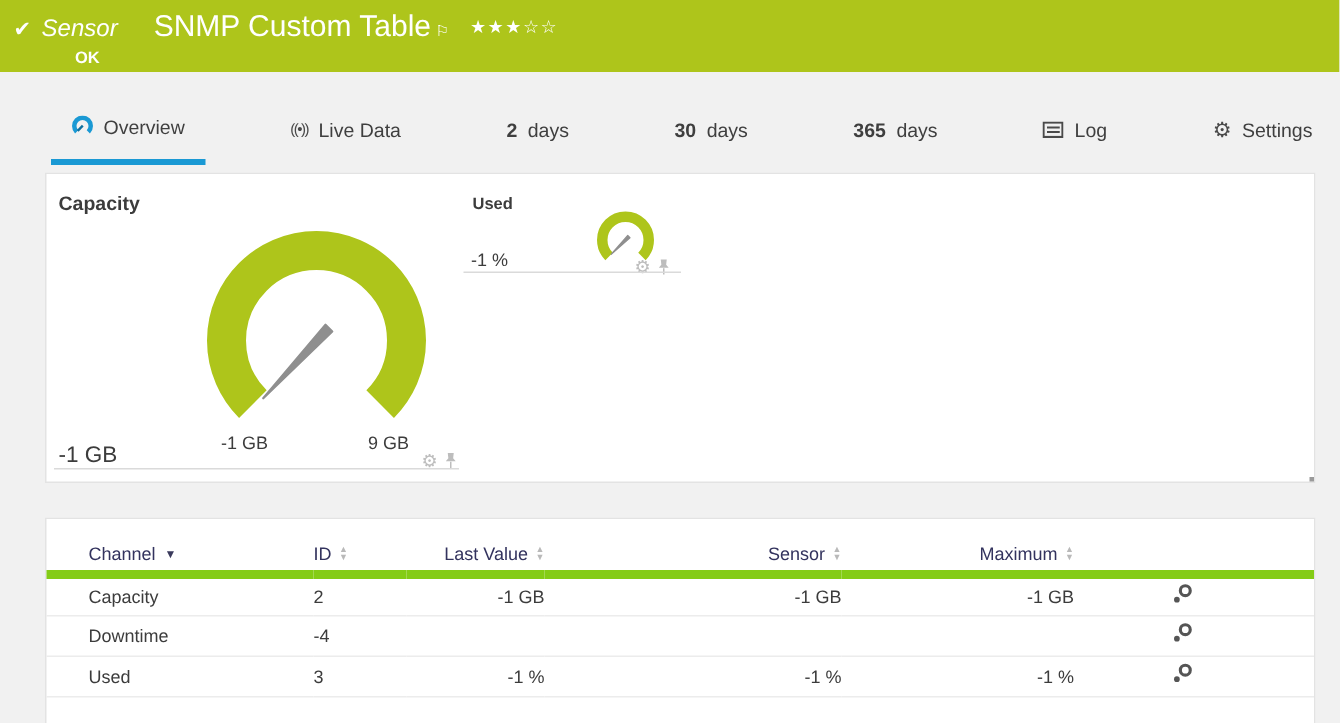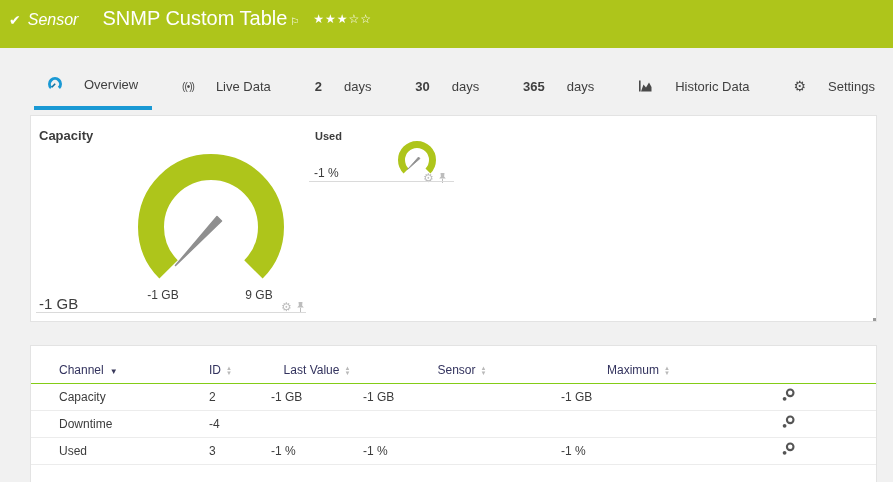--- a/index.html
+++ b/index.html
@@ -12,21 +12,21 @@
   .check { font-size:14px; font-weight:bold; margin-right:7px; }
   .t-prefix { font-style:italic; font-size:16px; margin-right:24px; }
   .t-main { font-size:20px; }
   .flag { font-size:10px; vertical-align:super; margin-left:3px; }
   .stars { margin-left:14px; font-size:12px; letter-spacing:1px; position:relative; top:-2px; }
   .hdr-status { font-size:11px; font-weight:bold; margin:3px 0 0 41px; }
 
   
   .tabbar { height:62px; background:#f1f1f1; display:flex; justify-content:space-between;
             padding:22px 4px 0 34px; }
-  .tab { display:flex; align-items:center; gap:22px; padding:0 14px 8px 14px;
+  .tab { display:flex; align-items:center; gap:7px; padding:0 14px 8px 14px;
          font-size:13px; color:#3f3f3f; cursor:pointer; white-space:nowrap; }
   .tab.active { border-bottom:4px solid #1a99d4; }
   .tab .num { font-weight:bold; }
   .tab .bc { font-size:10px; color:#4a4a4a; letter-spacing:-1px; }
   .gear-glyph { font-size:14px; color:#4a4a4a; }
 
   
   .panel { background:#fff; border:1px solid #e3e3e3; margin:0 16px 0 30px; position:relative; }
   .panel-gauges { margin-top:5px; height:207px; }
   .panel-table  { margin-top:23px; height:150px; }
@@ -39,41 +39,42 @@
   .g-value-sm { font-size:12px; color:#3c3c3c; }
   .g-scale { font-size:12px; color:#3c3c3c; transform:translateX(-50%); }
   .g-divider { height:1px; background:#dadada; }
   .g-icons { display:flex; align-items:center; gap:4px; }
   .g-icons .gear-sm { font-size:12px; color:#bdbdbd; line-height:1; }
 
   
   table { border-collapse:collapse; width:100%; table-layout:fixed; margin-top:12px; }
   col.c1{width:178px} col.c2{width:62px} col.c3{width:92px} col.c4{width:198px} col.c5{width:155px}
   th,td { font-size:12px; height:27px; border-bottom:1px solid #ececec; font-weight:normal; }
-  th { color:#33335e; border-bottom:1px solid #84cc16; height:25px; }
-  .al { text-align:left; } .ar { }
+  th { color:#33335e; border-bottom:6px solid #84cc16; height:25px; }
+  .al { text-align:left; } .ar { text-align:right; }
   th.c1x,td.c1x { padding-left:28px; }
   td { color:#3c3c3c; }
   td.icon-cell,th.icon-cell { text-align:right; padding-right:80px; }
   .sort2 { display:inline-flex; flex-direction:column; margin-left:5px; vertical-align:middle; }
   .sort2 span { font-size:6px; line-height:5px; color:#b9b9b9; }
   .sort-desc { font-size:8px; color:#3a3a5c; margin-left:6px; vertical-align:middle; }
   .editgears { cursor:pointer; }
 </style>
 </head>
 <body>
 
 <div class="hdr">
   <div class="hdr-line1">
     <span class="check">✔</span>
     <span class="t-prefix">Sensor</span>
     <span class="t-main">SNMP Custom Table</span>
     <span class="flag">⚐</span>
     <span class="stars"><span>★★★</span><span>☆☆</span></span>
   </div>
+  <div class="hdr-status">OK</div>
 </div>
 
 <div class="tabbar">
   <div class="tab active">
     <svg width="14" height="14" viewBox="0 0 14 14">
       <path d="M3.11 10.89 A5.5 5.5 0 1 1 10.89 10.89" stroke="#1a99d4" stroke-width="3" fill="none"></path>
       <line x1="7.2" y1="6.8" x2="3.8" y2="10.2" stroke="#0e6f9e" stroke-width="1.6"></line>
     </svg>
     <span>Overview</span>
   </div>
@@ -87,25 +88,26 @@
   </div>
   <div class="tab">
     <span class="num">30</span>
     <span>days</span>
   </div>
   <div class="tab">
     <span class="num">365</span>
     <span>days</span>
   </div>
   <div class="tab">
-    <svg width="15" height="12" viewBox="0 0 15 12">
-      <rect x="1" y="0.5" width="1.6" height="11" fill="#4a4a4a"></rect>
-      <path d="M3 11.5 L5.5 4.5 L8 7.5 L11 2.5 L13.5 7 V11.5 Z" fill="#4a4a4a"></path>
-    </svg>
-    <span>Historic Data</span>
+    <svg width="14" height="11" viewBox="0 0 14 11">
+      <rect x="0.7" y="0.7" width="12.6" height="9.6" fill="none" stroke="#4a4a4a" stroke-width="1.4"></rect>
+      <line x1="3" y1="4" x2="11.5" y2="4" stroke="#4a4a4a" stroke-width="1.2"></line>
+      <line x1="3" y1="7" x2="11.5" y2="7" stroke="#4a4a4a" stroke-width="1.2"></line>
+    </svg>
+    <span>Log</span>
   </div>
   <div class="tab">
     <span class="gear-glyph">⚙</span>
     <span>Settings</span>
   </div>
 </div>
 
 <div class="panel panel-gauges">
 
   <div class="abs g-title" style="left:8px; top:12px;">Capacity</div>

